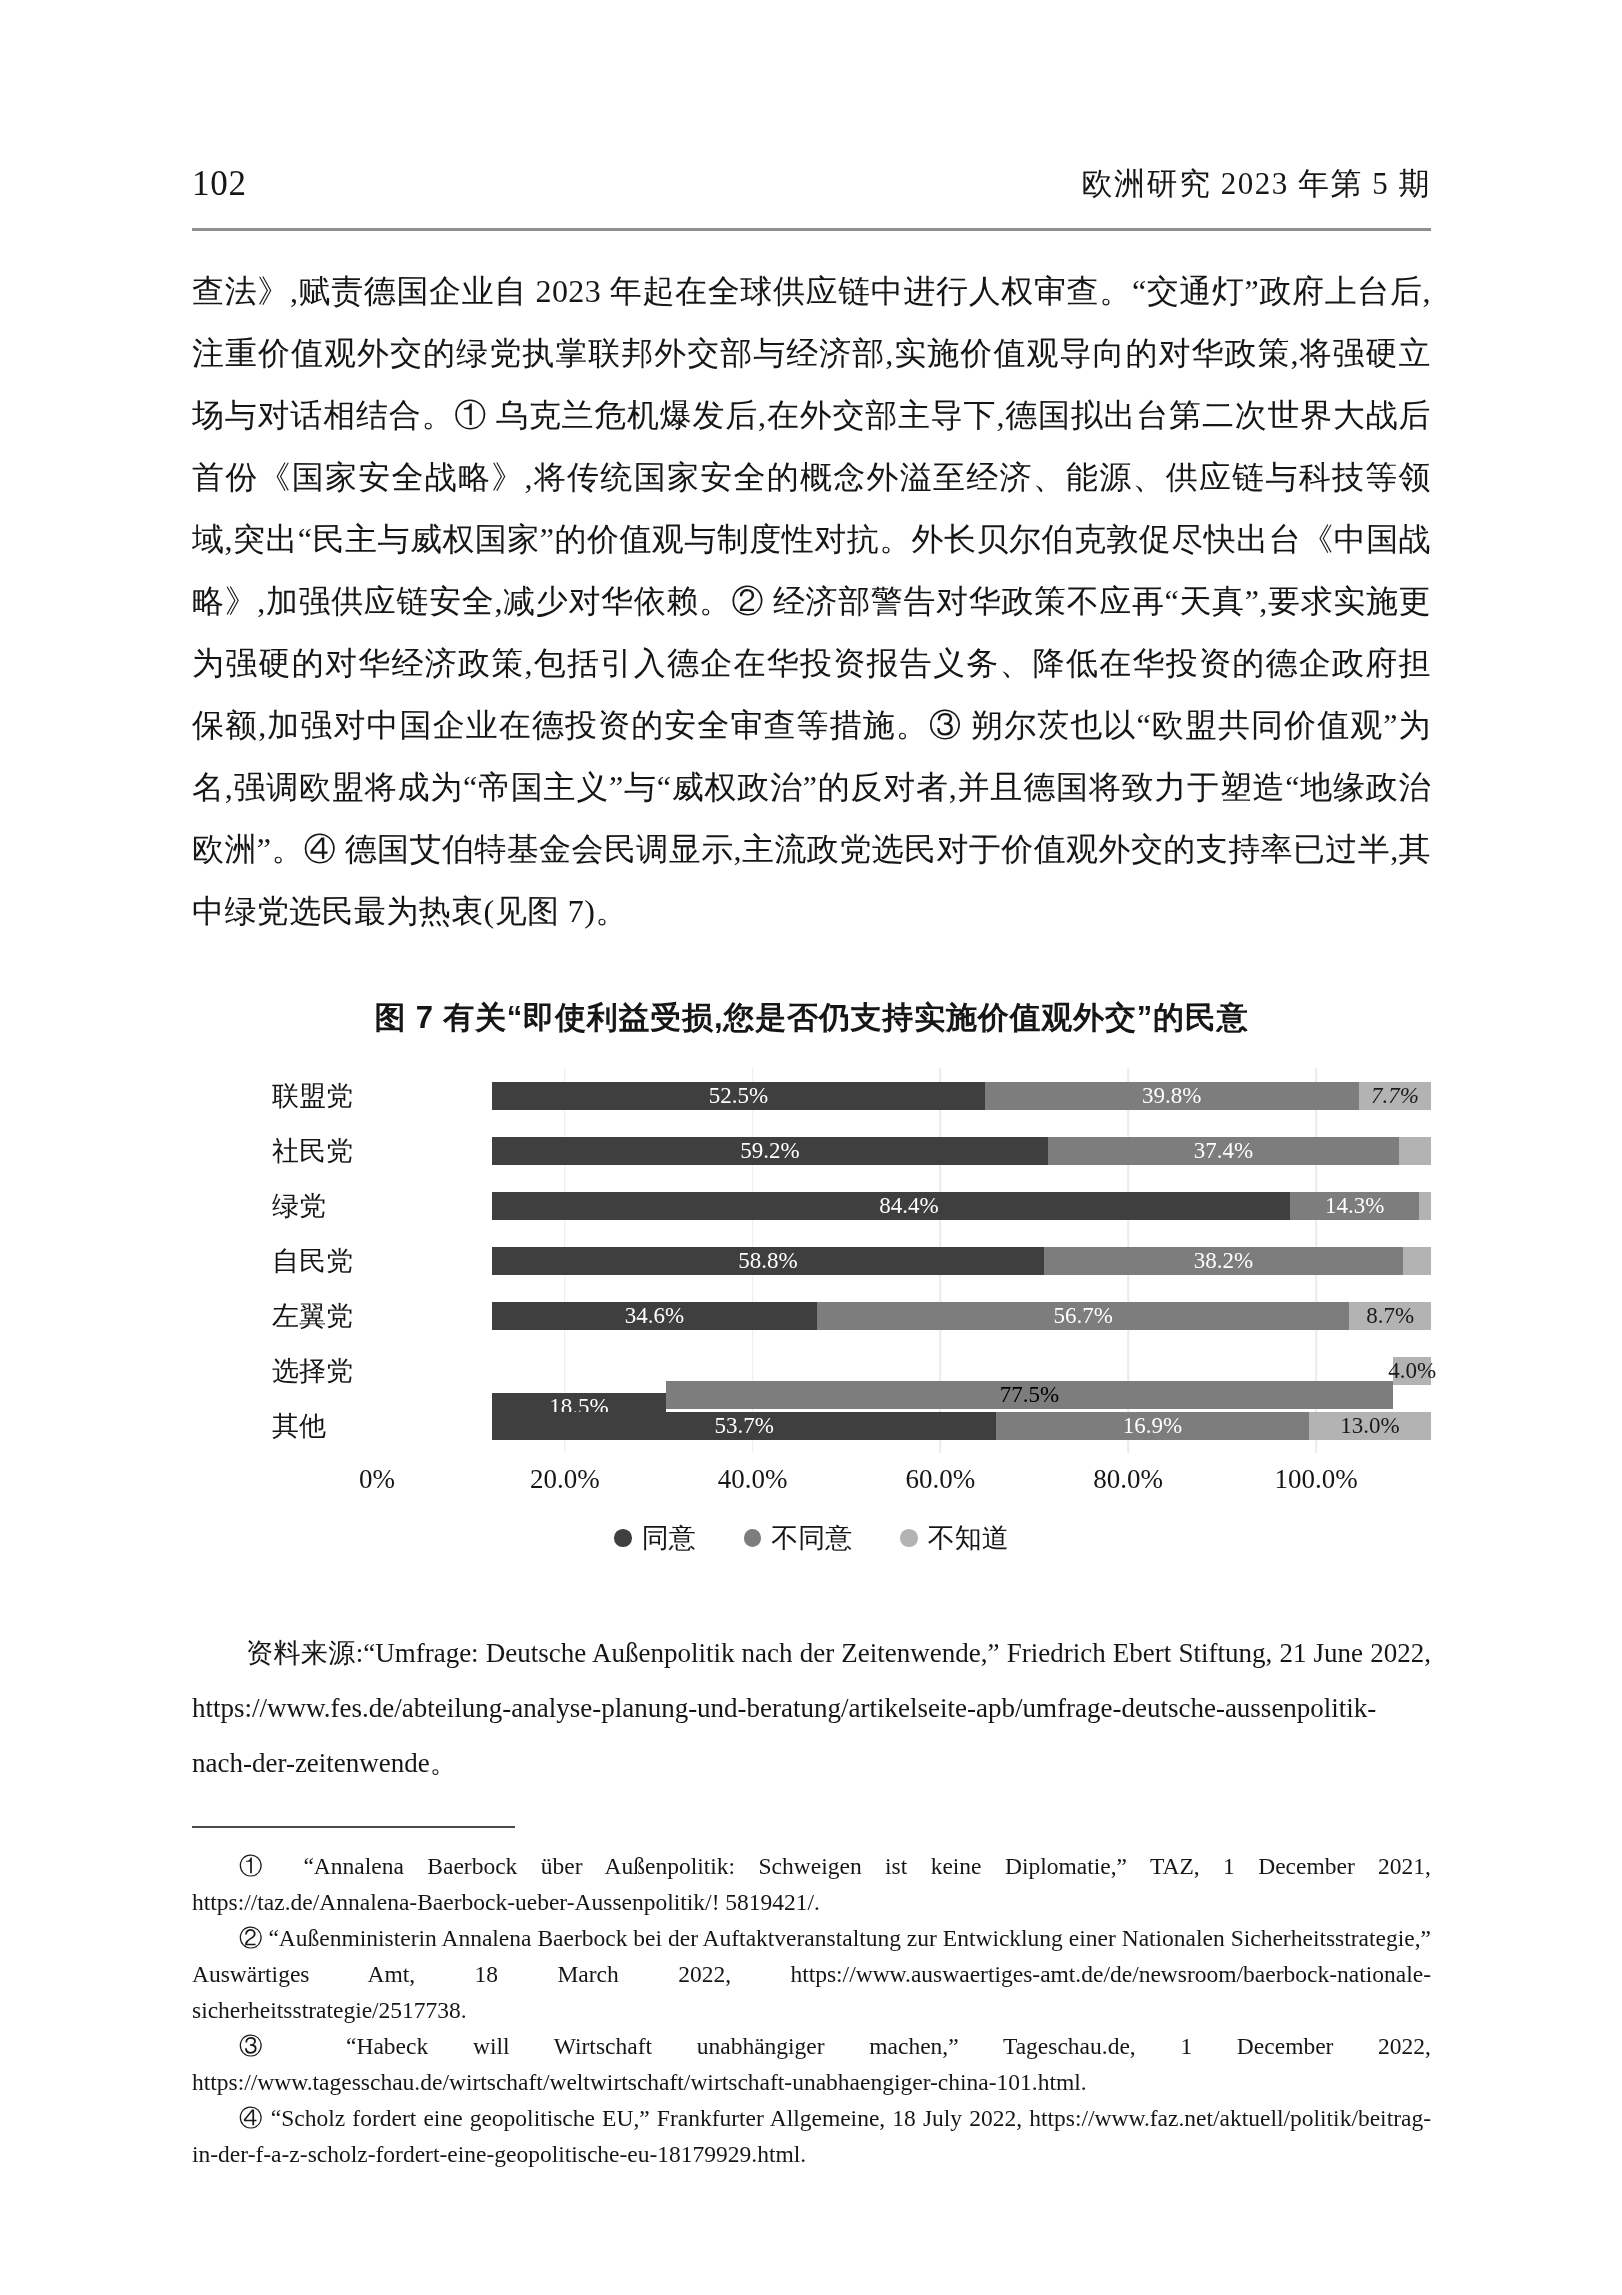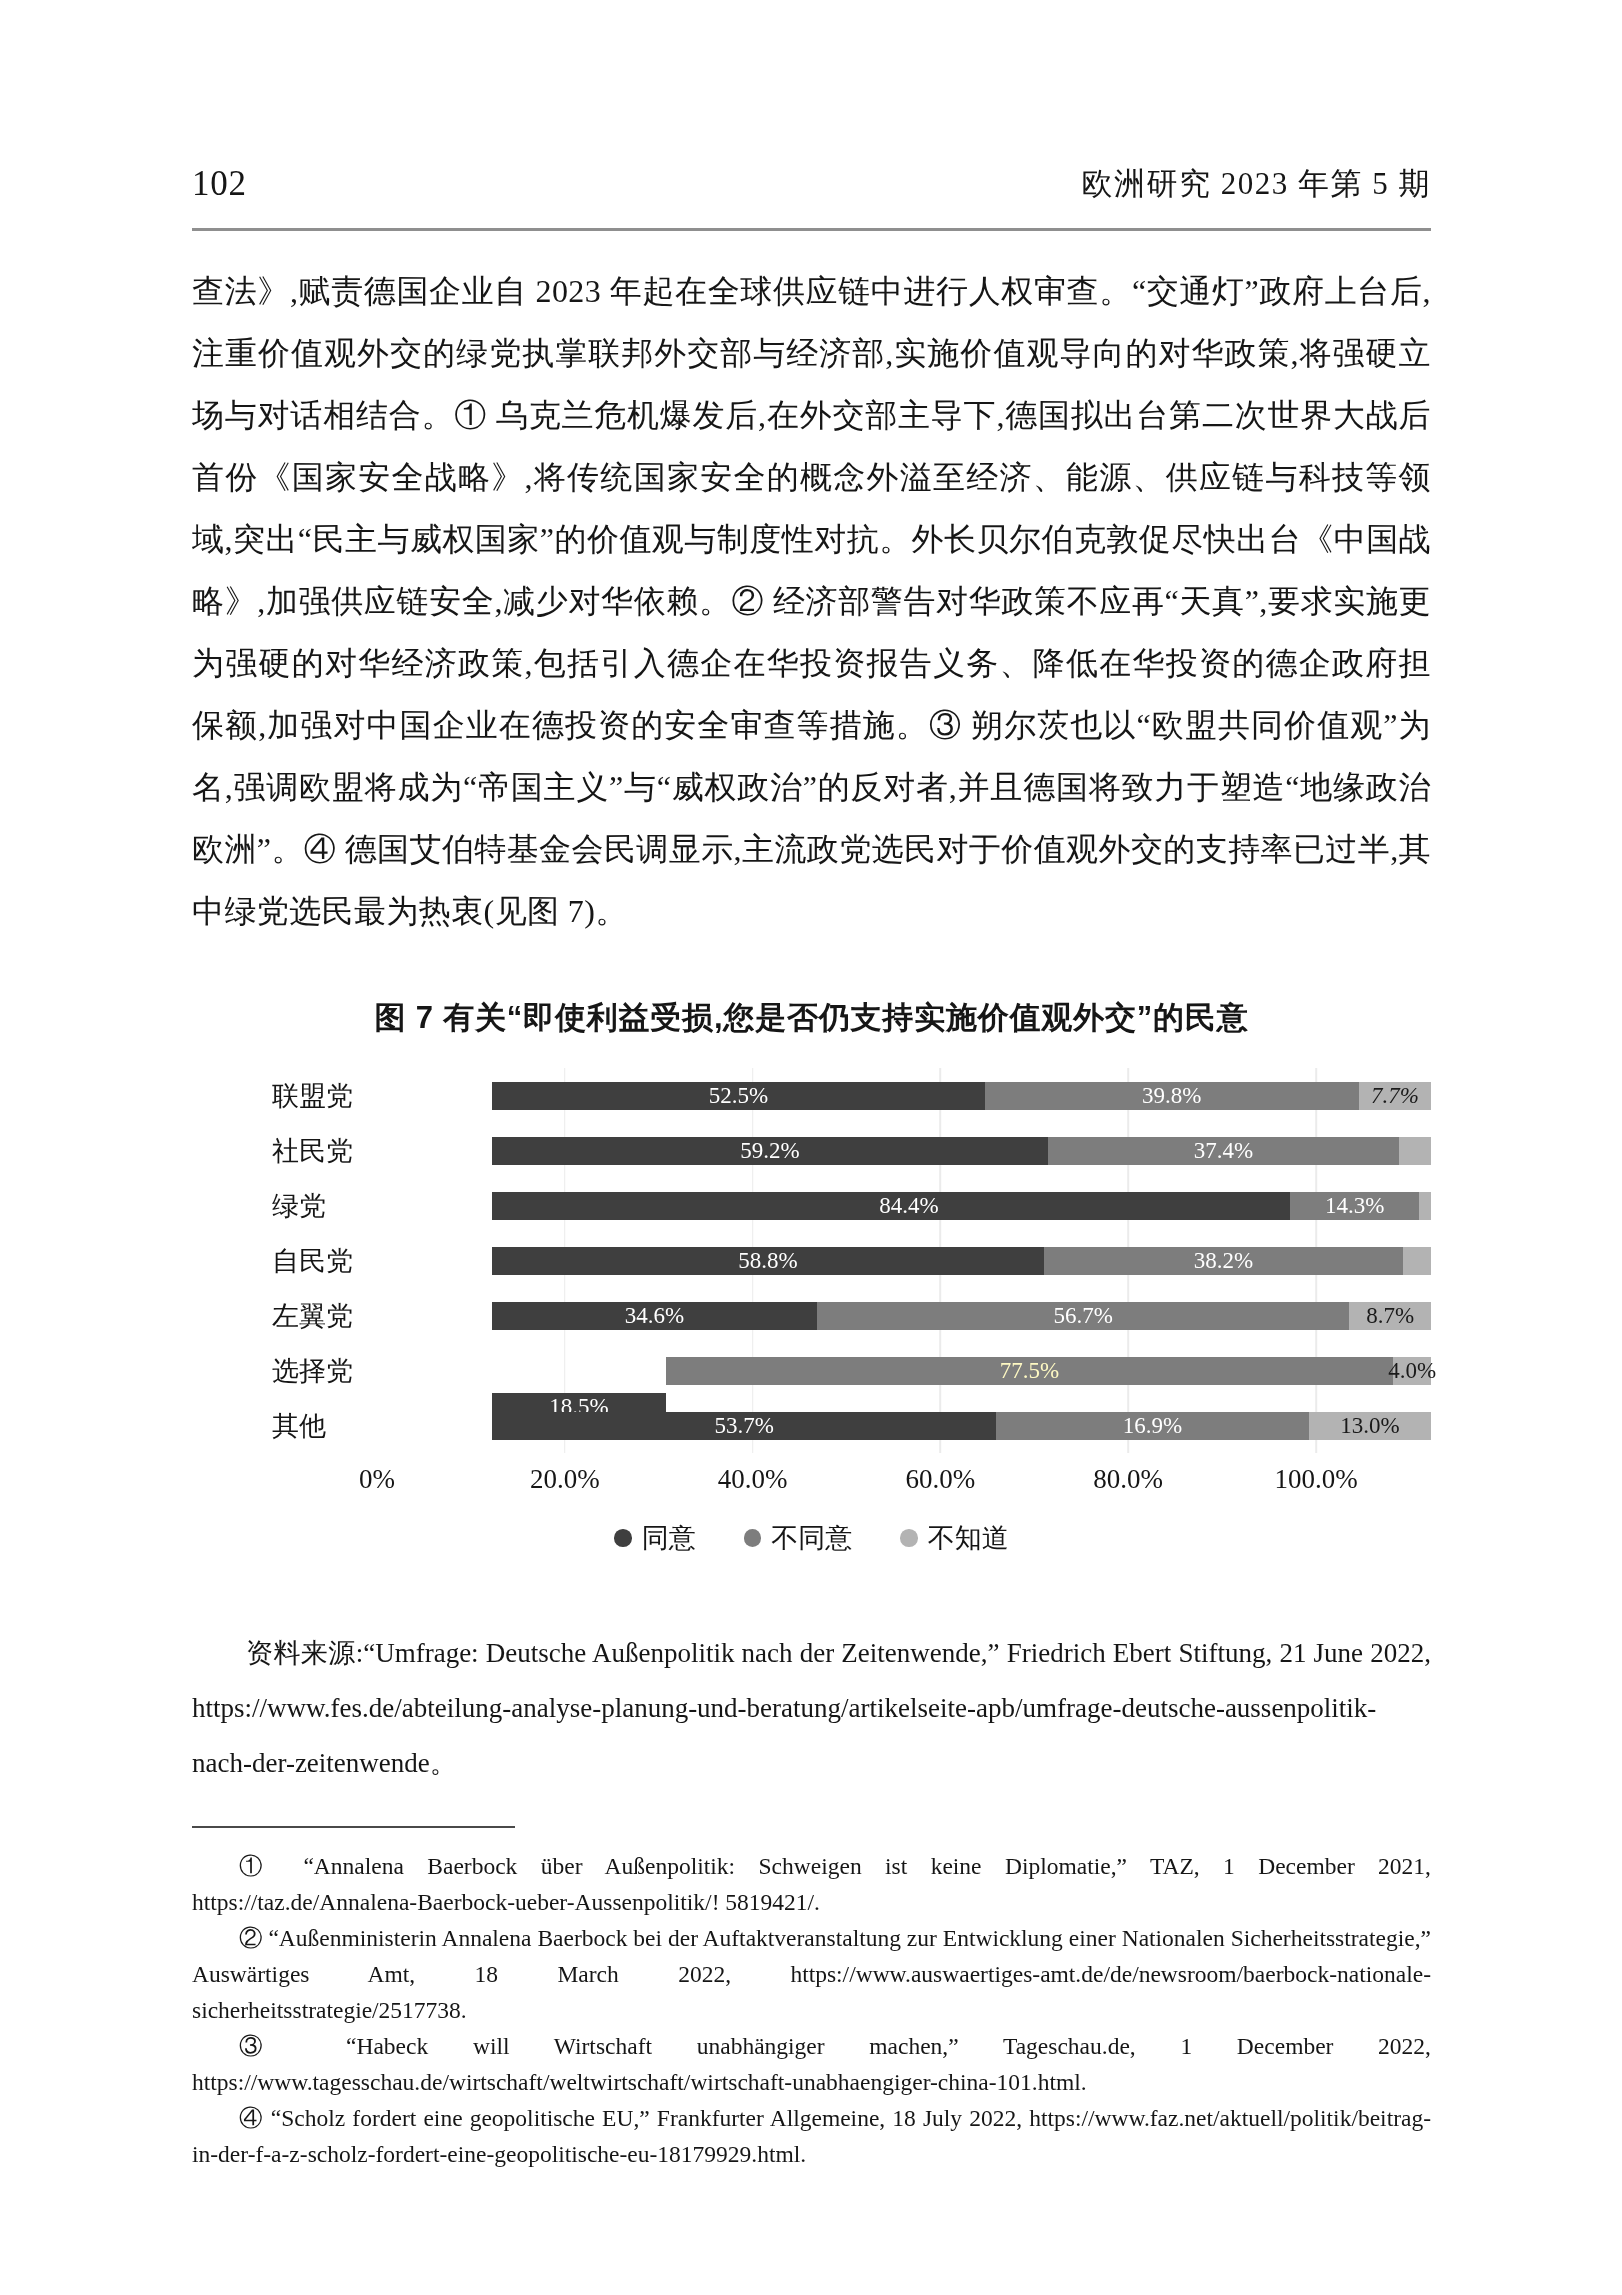--- a/index.html
+++ b/index.html
@@ -184,21 +184,21 @@
               <div class="bar-track">
                 <div class="seg" style="width: 34.6%; background: rgb(63, 63, 63); color: rgb(255, 255, 255);">34.6%</div>
                 <div class="seg" style="width: 56.7%; background: rgb(125, 125, 125); color: rgb(255, 255, 255);">56.7%</div>
                 <div class="seg" style="width: 8.7%; background: rgb(179, 179, 179); color: rgb(26, 26, 26);">8.7%</div>
               </div>
             </div>
             <div class="chart-row">
               <div class="cat-label">选择党</div>
               <div class="bar-track">
                 <div class="seg" style="width: 18.5%; background: rgb(63, 63, 63); color: rgb(255, 255, 255); margin-top: 36px;">18.5%</div>
-                <div class="seg" style="width: 77.5%; background: rgb(125, 125, 125); color: #fef9c3;">77.5%</div>
+                <div class="seg" style="width: 77.5%; background: rgb(125, 125, 125); color: #000000; margin-top: 24px;">77.5%</div>
                 <div class="seg" style="width: 4%; background: rgb(179, 179, 179); color: rgb(26, 26, 26);">4.0%</div>
               </div>
             </div>
             <div class="chart-row">
               <div class="cat-label">其他</div>
               <div class="bar-track">
                 <div class="seg" style="width: 53.7%; background: rgb(63, 63, 63); color: rgb(255, 255, 255);">53.7%</div>
                 <div class="seg" style="width: 33.3%; background: rgb(125, 125, 125); color: rgb(255, 255, 255);">16.9%</div>
                 <div class="seg" style="width: 13%; background: rgb(179, 179, 179); color: rgb(26, 26, 26);">13.0%</div>
               </div>

